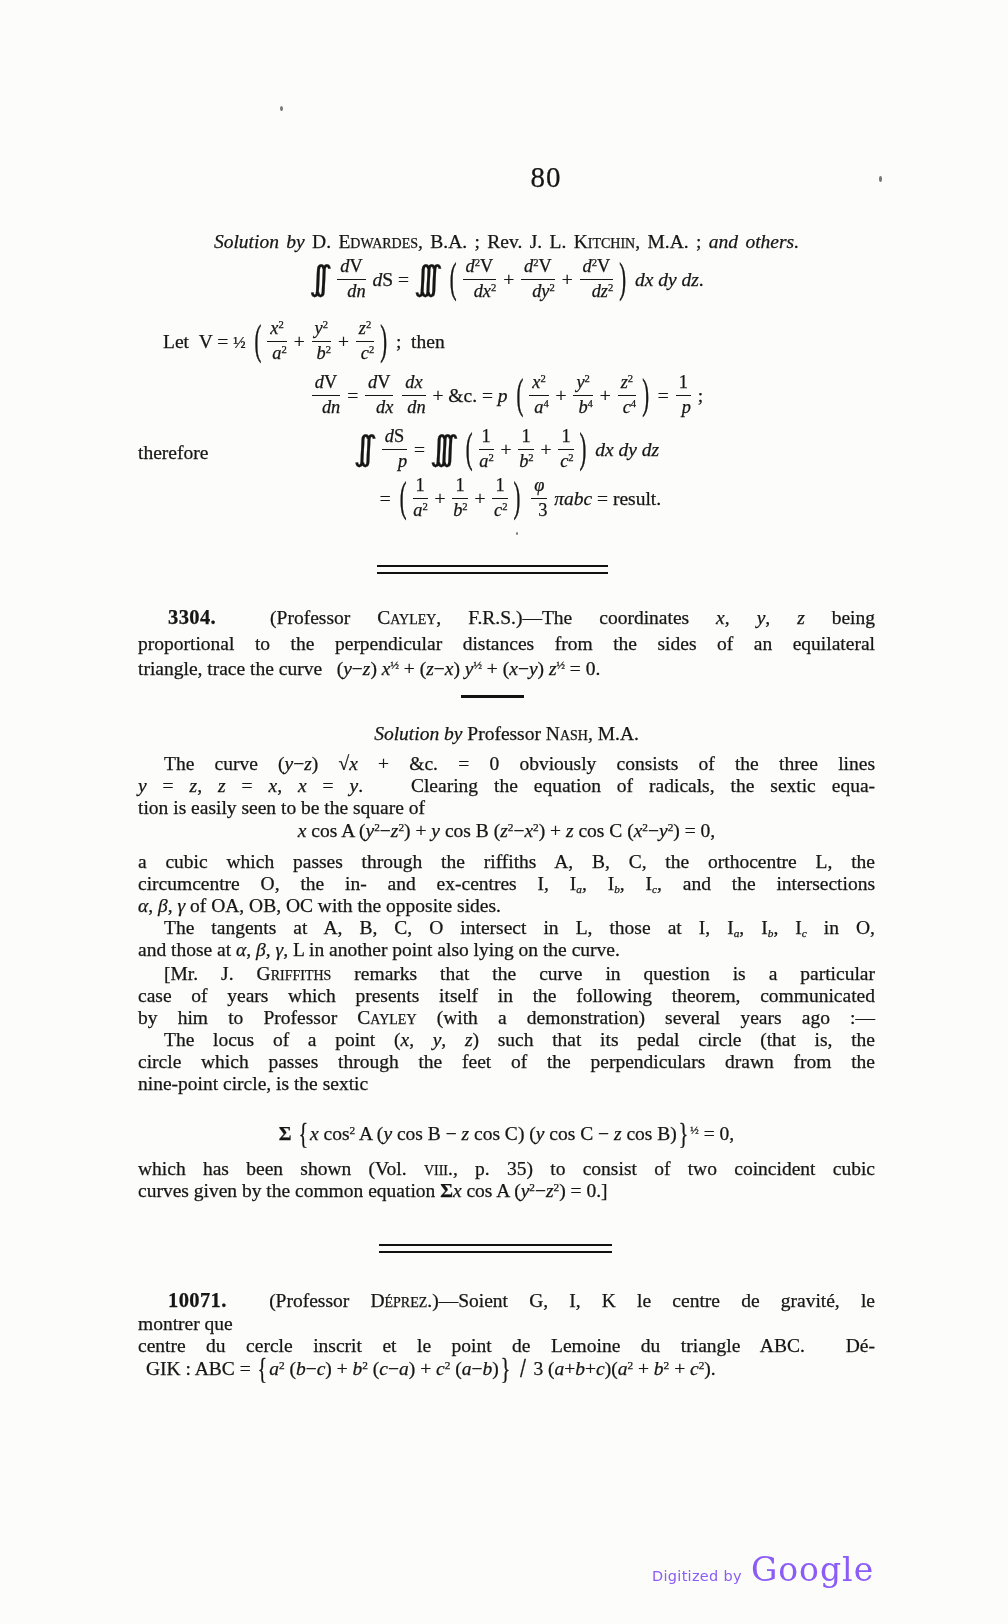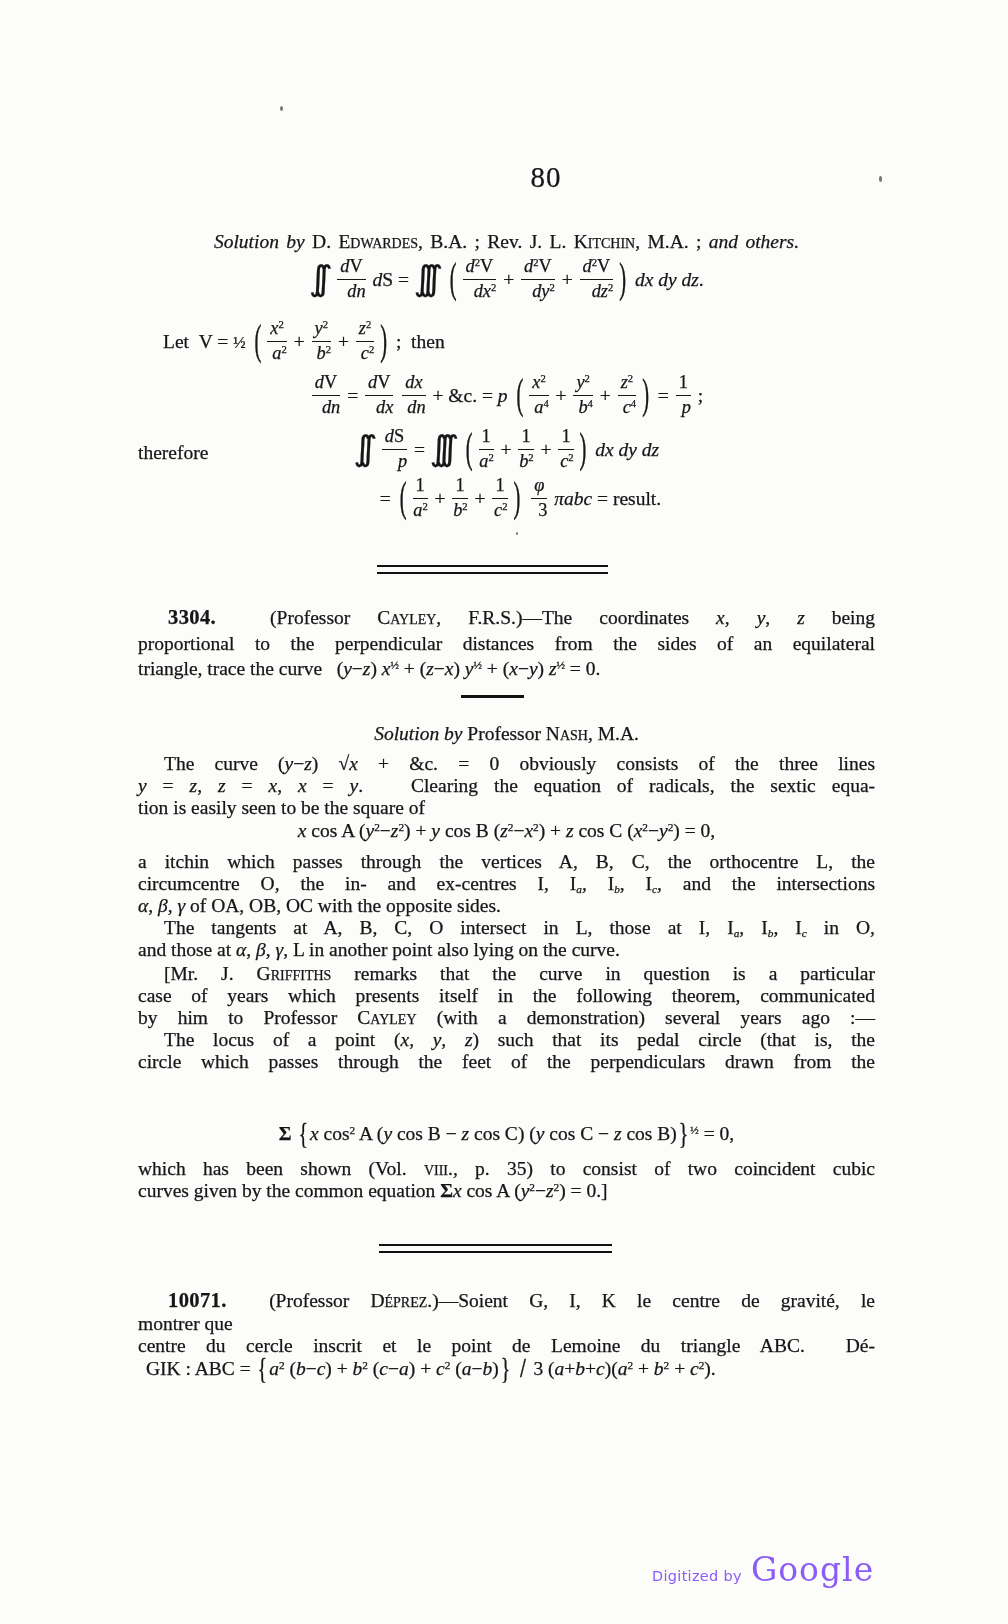--- a/index.html
+++ b/index.html
@@ -93,39 +93,40 @@
 
   <div id="p1a" class="abs lines">
     <div class="ln j ind">The curve (<i>y</i>−<i>z</i>) √<i>x</i> + &amp;c. = 0 obviously consists of the three lines</div>
     <div class="ln j"><i>y</i> = <i>z</i>, <i>z</i> = <i>x</i>, <i>x</i> = <i>y</i>.&nbsp;&nbsp; Clearing the equation of radicals, the sextic equa-</div>
     <div class="ln">tion is easily seen to be the square of</div>
   </div>
 
   <div id="eqCubic" class="abs eq center"><i>x</i> cos A (<i>y</i><sup>2</sup>−<i>z</i><sup>2</sup>) + <i>y</i> cos B (<i>z</i><sup>2</sup>−<i>x</i><sup>2</sup>) + <i>z</i> cos C (<i>x</i><sup>2</sup>−<i>y</i><sup>2</sup>) = 0,</div>
 
   <div id="p1b" class="abs lines">
-    <div class="ln j">a itchin which passes through the vertices A, B, C, the orthocentre L, the</div>
+    <div class="ln j">a cubic which passes through the riffiths A, B, C, the orthocentre L, the</div>
     <div class="ln j">circumcentre O, the in- and ex-centres I, I<sub><i>a</i></sub>, I<sub><i>b</i></sub>, I<sub><i>c</i></sub>, and the intersections</div>
     <div class="ln"><i>α</i>, <i>β</i>, <i>γ</i> of OA, OB, OC with the opposite sides.</div>
   </div>
 
   <div id="p2" class="abs lines">
     <div class="ln j ind">The tangents at A, B, C, O intersect in L, those at I, I<sub><i>a</i></sub>, I<sub><i>b</i></sub>, I<sub><i>c</i></sub> in O,</div>
     <div class="ln">and those at <i>α</i>, <i>β</i>, <i>γ</i>, L in another point also lying on the curve.</div>
   </div>
 
   <div id="p3" class="abs lines">
     <div class="ln j ind">[Mr. J. G<span class="sc">riffiths</span> remarks that the curve in question is a particular</div>
     <div class="ln j">case of years which presents itself in the following theorem, communicated</div>
     <div class="ln j">by him to Professor C<span class="sc">ayley</span> (with a demonstration) several years ago :—</div>
   </div>
 
   <div id="p4" class="abs lines">
     <div class="ln j ind">The locus of a point (<i>x</i>, <i>y</i>, <i>z</i>) such that its pedal circle (that is, the</div>
     <div class="ln j">circle which passes through the feet of the perpendiculars drawn from the</div>
+    <div class="ln">nine-point circle, is the sextic</div>
   </div>
 
   <div id="eqSextic" class="abs eq center"><b>Σ</b> <span class="bb">{</span><i>x</i> cos<sup>2</sup> A (<i>y</i> cos B − <i>z</i> cos C) (<i>y</i> cos C − <i>z</i> cos B)<span class="bb">}</span><sup>½</sup> = 0,</div>
 
   <div id="p5" class="abs lines">
     <div class="ln j">which has been shown (Vol. <span class="sc">viii</span>., p. 35) to consist of two coincident cubic</div>
     <div class="ln">curves given by the common equation <b>Σ</b><i>x</i> cos A (<i>y</i><sup>2</sup>−<i>z</i><sup>2</sup>) = 0.]</div>
   </div>
 
   <div id="rule2" class="abs rule-double"></div>

